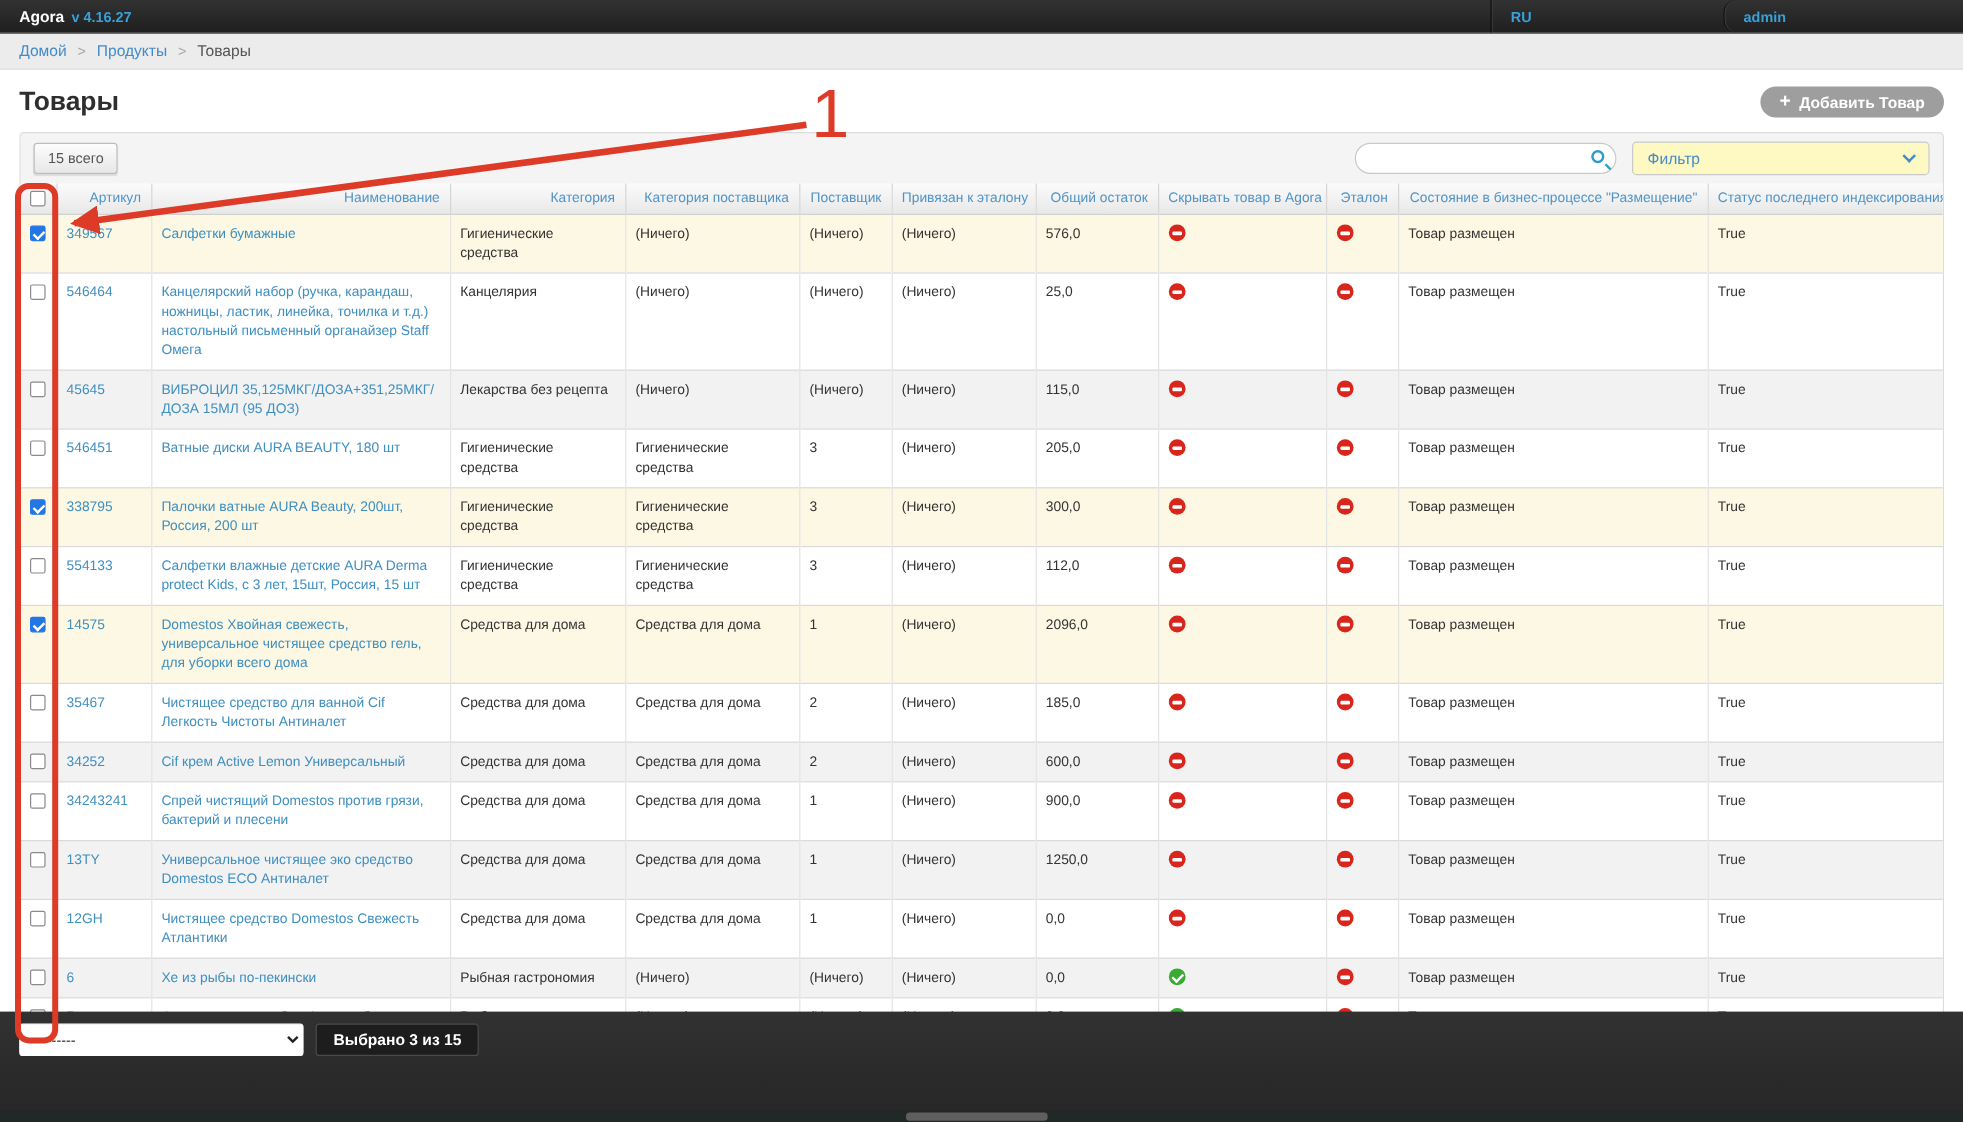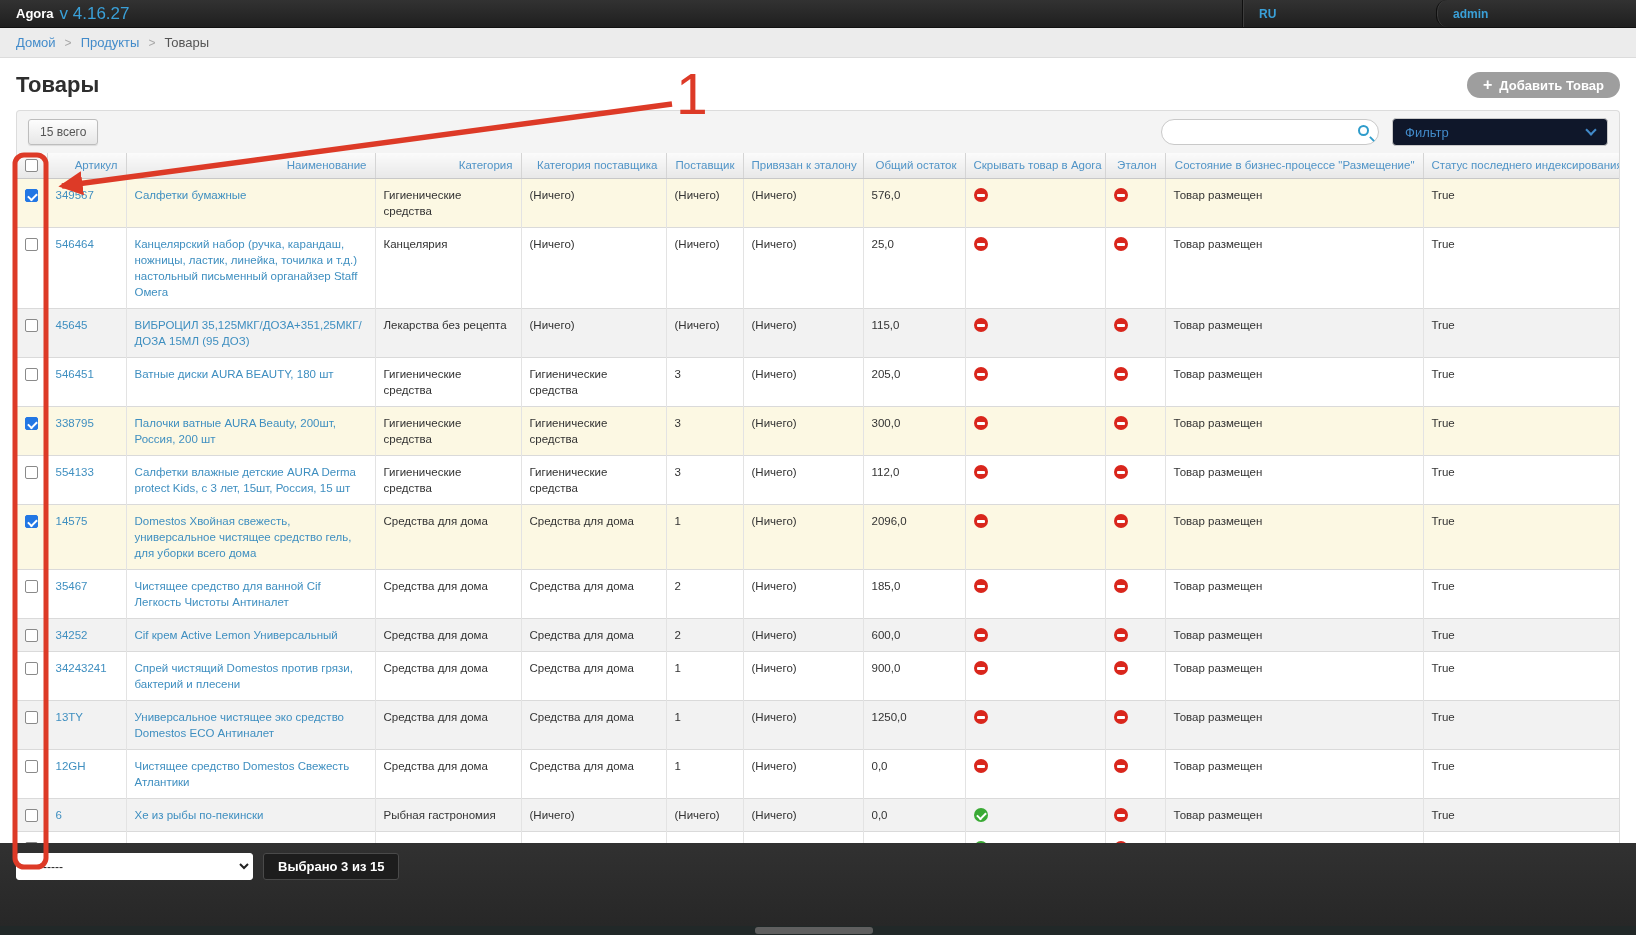--- a/index.html
+++ b/index.html
@@ -3,21 +3,21 @@
 <meta charset="utf-8">
 <style>
   :root{ --ann:#dd3a27; --blue:#428bca; }
   *{box-sizing:border-box; margin:0; padding:0;}
   html,body{width:1636px;height:935px;overflow:hidden;}
   body{font-family:"Liberation Sans",sans-serif;background:#fff;position:relative;font-size:12px;color:#333;}
 
   
   .topbar{height:28px;background:linear-gradient(#323232,#1f1f1f);display:flex;align-items:center;position:relative;border-bottom:1px solid #111;}
   .brand{margin-left:16px;font-weight:bold;color:#fff;font-size:13px;}
-  .ver{color:#3aa0d8;margin-left:6px;font-weight:normal;font-size:17px;}
+  .ver{color:#3aa0d8;margin-left:6px;font-weight:bold;font-size:12px;}
   .topbar-right{position:absolute;right:12px;top:0;height:100%;display:flex;}
   .topbar-cell{border-left:1px solid #0f0f0f;box-shadow:inset 1px 0 0 #3d3d3d;display:flex;align-items:center;padding-left:16px;color:#3aa0d8;font-weight:bold;font-size:12px;cursor:pointer;}
   .cell-lang{width:194px;}
   .cell-user{width:188px;border-radius:11px;}
 
   
   .breadcrumb{height:30px;background:#ececec;border-bottom:1px solid #dcdcdc;display:flex;align-items:center;padding-left:16px;font-size:13px;gap:9px;}
   .breadcrumb a{color:var(--blue);text-decoration:none;}
   .bc-sep{color:#a8a8a8;font-size:12px;}
   .bc-current{color:#555;}
@@ -30,21 +30,21 @@
 
   
   .panel{margin:0 16px;background:#f4f4f4;border:1px solid #dcdcdc;border-bottom:none;border-radius:4px 4px 0 0;}
   .toolbar{display:flex;align-items:center;padding:7px 11px;}
   .total-btn{background:linear-gradient(#fdfdfd,#e7e7e7);border:1px solid #bdbdbd;border-radius:3px;padding:5px 11px;font-size:12px;color:#555;box-shadow:0 1px 1px rgba(0,0,0,.1);cursor:pointer;font-family:inherit;}
   .tb-spacer{flex:1;}
   .search-wrap{position:relative;margin-right:13px;}
   .search-input{width:218px;height:26px;border:1px solid #c9c9c9;border-radius:13px;padding:0 32px 0 12px;font-size:12px;outline:none;font-family:inherit;background:#fff;}
   .search-icon{position:absolute;right:10px;top:6px;width:11px;height:11px;border:2px solid #2e9ccb;border-radius:50%;}
   .search-icon::after{content:"";position:absolute;width:6px;height:2px;background:#2e9ccb;transform:rotate(45deg);left:9px;top:11px;}
-  .filter-box{width:216px;height:28px;background:#0f172a;border:1px solid #c9c9c9;border-radius:4px;display:flex;align-items:center;justify-content:space-between;padding:0 12px;color:var(--blue);font-size:13px;cursor:pointer;}
+  .filter-box{width:248px;height:28px;background:#fef9c3;border:1px solid #c9c9c9;border-radius:4px;display:flex;align-items:center;justify-content:space-between;padding:0 12px;color:var(--blue);font-size:13px;cursor:pointer;}
   .chev{width:8px;height:8px;border-right:2px solid var(--blue);border-bottom:2px solid var(--blue);transform:rotate(45deg);margin-top:-4px;}
 
   
   table{width:100%;border-collapse:collapse;table-layout:fixed;background:#fff;font-size:11.5px;}
   thead th{background:linear-gradient(#fbfbfb,#e8e8e8);color:#5094c7;font-weight:normal;text-align:right;padding:5px 8px;border-left:1px solid #d5d5d5;border-bottom:1px solid #c8c8c8;font-size:11.5px;white-space:nowrap;overflow:hidden;height:25px;cursor:pointer;}
   thead th:first-child{border-left:none;}
   tbody td{padding:8px;border-left:1px solid #e3e3e3;border-top:1px solid #dadada;vertical-align:top;line-height:16px;}
   tbody td:first-child{border-left:none;}
   tbody tr:nth-child(odd){background:#f2f2f2;}
   tbody tr.sel{background:#fcf8e3;margin-top:30px;}

